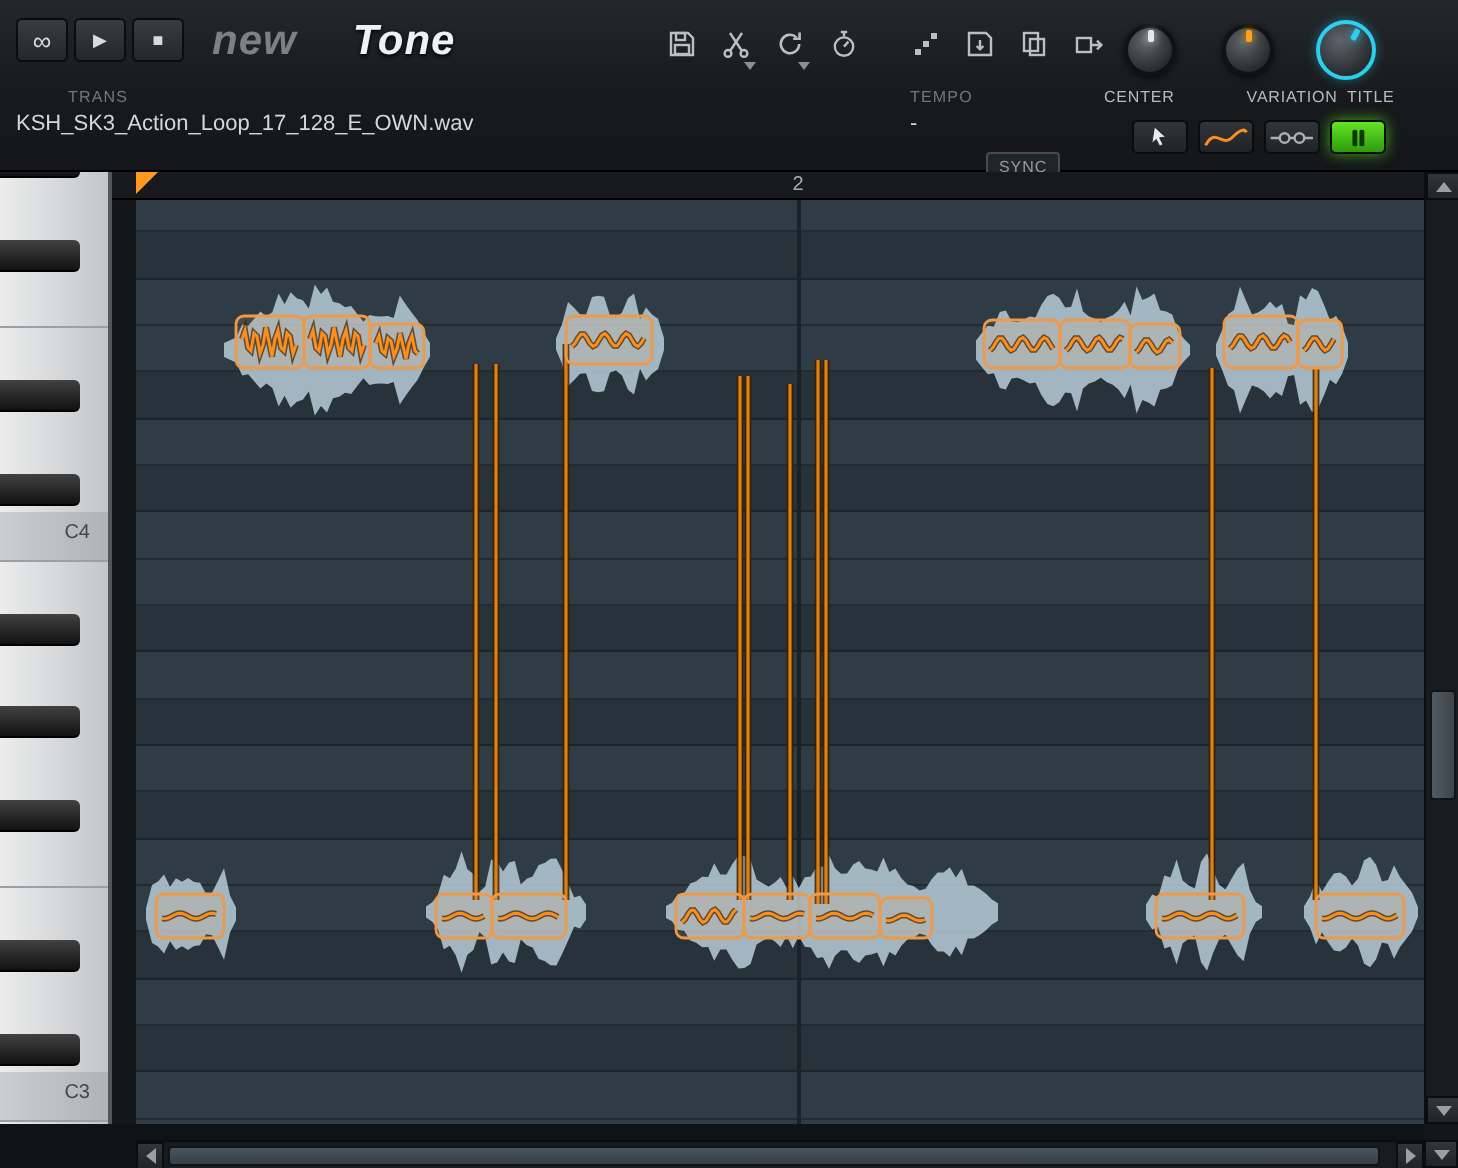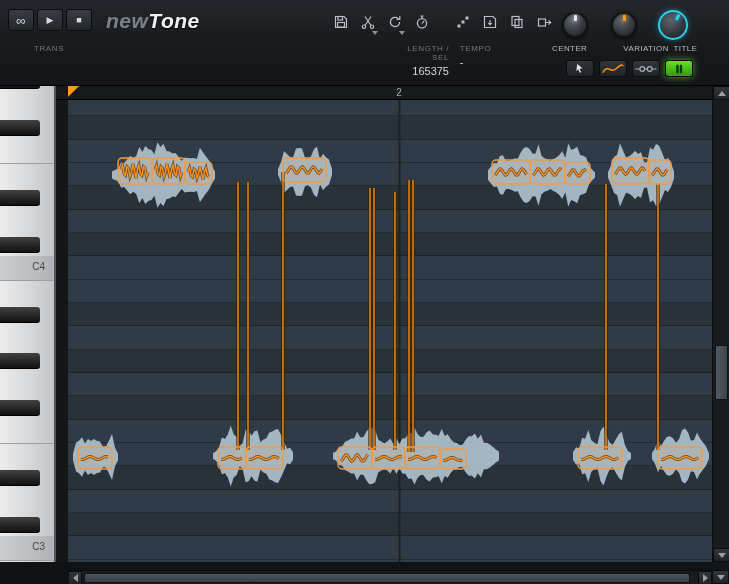--- a/index.html
+++ b/index.html
@@ -10,21 +10,21 @@
   
   .header{left:0;top:0;width:729px;height:86px;background:linear-gradient(#23272b,#17191c 60%,#141619);border-bottom:1px solid #000;}
   .transport{left:8px;top:9px;display:flex;gap:3px;position:absolute;}
   .tbtn{position:relative;width:26px;height:22px;background:linear-gradient(#373d43,#23272b);
         border:1px solid #0a0c0d;border-radius:3px;color:#d8dce0;display:flex;align-items:center;
         justify-content:center;font-size:10px;padding:0;}
   .tbtn span{position:static;}
   .logo{left:106px;top:9px;font-size:21px;font-style:italic;font-weight:bold;letter-spacing:0.5px;}
   .logo span{position:static;}
   .logo .p1{color:#7a8187;}
-  .logo .p2{color:#eef2f5;text-shadow:0 1px 2px #000;}
+  .logo .p2{color:#eef2f5;text-shadow:0 1px 2px #000;margin-left:28px;}
 
   .toolbar{left:328px;top:8px;display:flex;gap:2px;position:absolute;}
   .iconbtn{position:relative;width:25px;height:27px;background:transparent;border:none;
            display:flex;align-items:center;justify-content:center;padding:0;}
   .iconbtn svg{position:static;}
   .tb-gap{position:relative;width:12px;height:1px;}
   .caret{position:absolute;right:2px;bottom:0;width:0;height:0;border-left:3px solid transparent;
          border-right:3px solid transparent;border-top:4px solid #8a9096;}
 
   .knob{border-radius:50%;background:radial-gradient(circle at 38% 32%,#5d646b,#2b2f33 68%,#1c1f22);
@@ -38,21 +38,21 @@
   .srowbtn{position:relative;width:28px;height:17px;background:linear-gradient(#31363b,#1f2327);
            border:1px solid #0a0c0d;border-radius:3px;display:flex;align-items:center;justify-content:center;padding:0;}
   .srowbtn svg{position:static;}
   .srowbtn.green{background:linear-gradient(#63e424,#2f9c0c);box-shadow:0 0 7px rgba(86,216,28,0.75);}
 
   .hdr-lab{position:relative;font-size:8px;color:#70787f;letter-spacing:0.6px;}
   .hdr-val{position:relative;font-size:11px;color:#d2d8dd;margin-top:3px;white-space:nowrap;}
   .info-title{left:8px;top:44px;}
   .info-title .hdr-lab{margin-left:26px;}
   .info-length{left:393px;top:44px;width:56px;text-align:right;}
-  .info-tempo{left:455px;top:44px;display:flex;gap:7px;align-items:flex-end;position:absolute;flex-direction:column;}
+  .info-tempo{left:455px;top:44px;display:flex;gap:7px;align-items:flex-start;position:absolute;}
   .info-tempo > div{position:relative;}
   .sync-badge{position:relative;font-size:8px;color:#959ca3;background:#20252a;border:1px solid #454c53;
               border-radius:2px;padding:2px 5px;letter-spacing:0.5px;margin-top:32px;}
 
   
   .corner-tl{left:0;top:86px;width:68px;height:14px;background:#17191c;border-bottom:1px solid #000;}
   .ruler{left:68px;top:86px;width:644px;height:14px;background:#17191c;border-bottom:1px solid #000;}
   .ruler-marker{left:0;top:0;width:0;height:0;border-top:11px solid #ff9a20;border-right:11px solid transparent;}
   .ruler-mark{top:1px;width:20px;text-align:center;font-size:10px;color:#a7adb3;}
 
@@ -211,24 +211,21 @@
       <button class="srowbtn green">
         <svg width="28" height="16" viewBox="0 0 28 16">
           <rect x="11" y="3.5" width="2.6" height="9" rx="1" fill="#0c3a02"></rect>
             <rect x="14.8" y="3.5" width="2.6" height="9" rx="1" fill="#0c3a02"></rect>
         </svg>
       </button>
     </div>
 
     <div class="info-title">
       <div class="hdr-lab">TRANS</div>
-    </div>
-    <div class="info-length">
-      <div class="hdr-lab">LENGTH / SEL</div>
-      <div class="hdr-val">165375</div>
+      <div class="hdr-val">KSH_SK3_Action_Loop_17_128_E_OWN.wav</div>
     </div>
     <div class="info-tempo">
       <div>
         <div class="hdr-lab">TEMPO</div>
         <div class="hdr-val">-</div>
       </div>
       <span class="sync-badge">SYNC</span>
     </div>
   </div>
 

